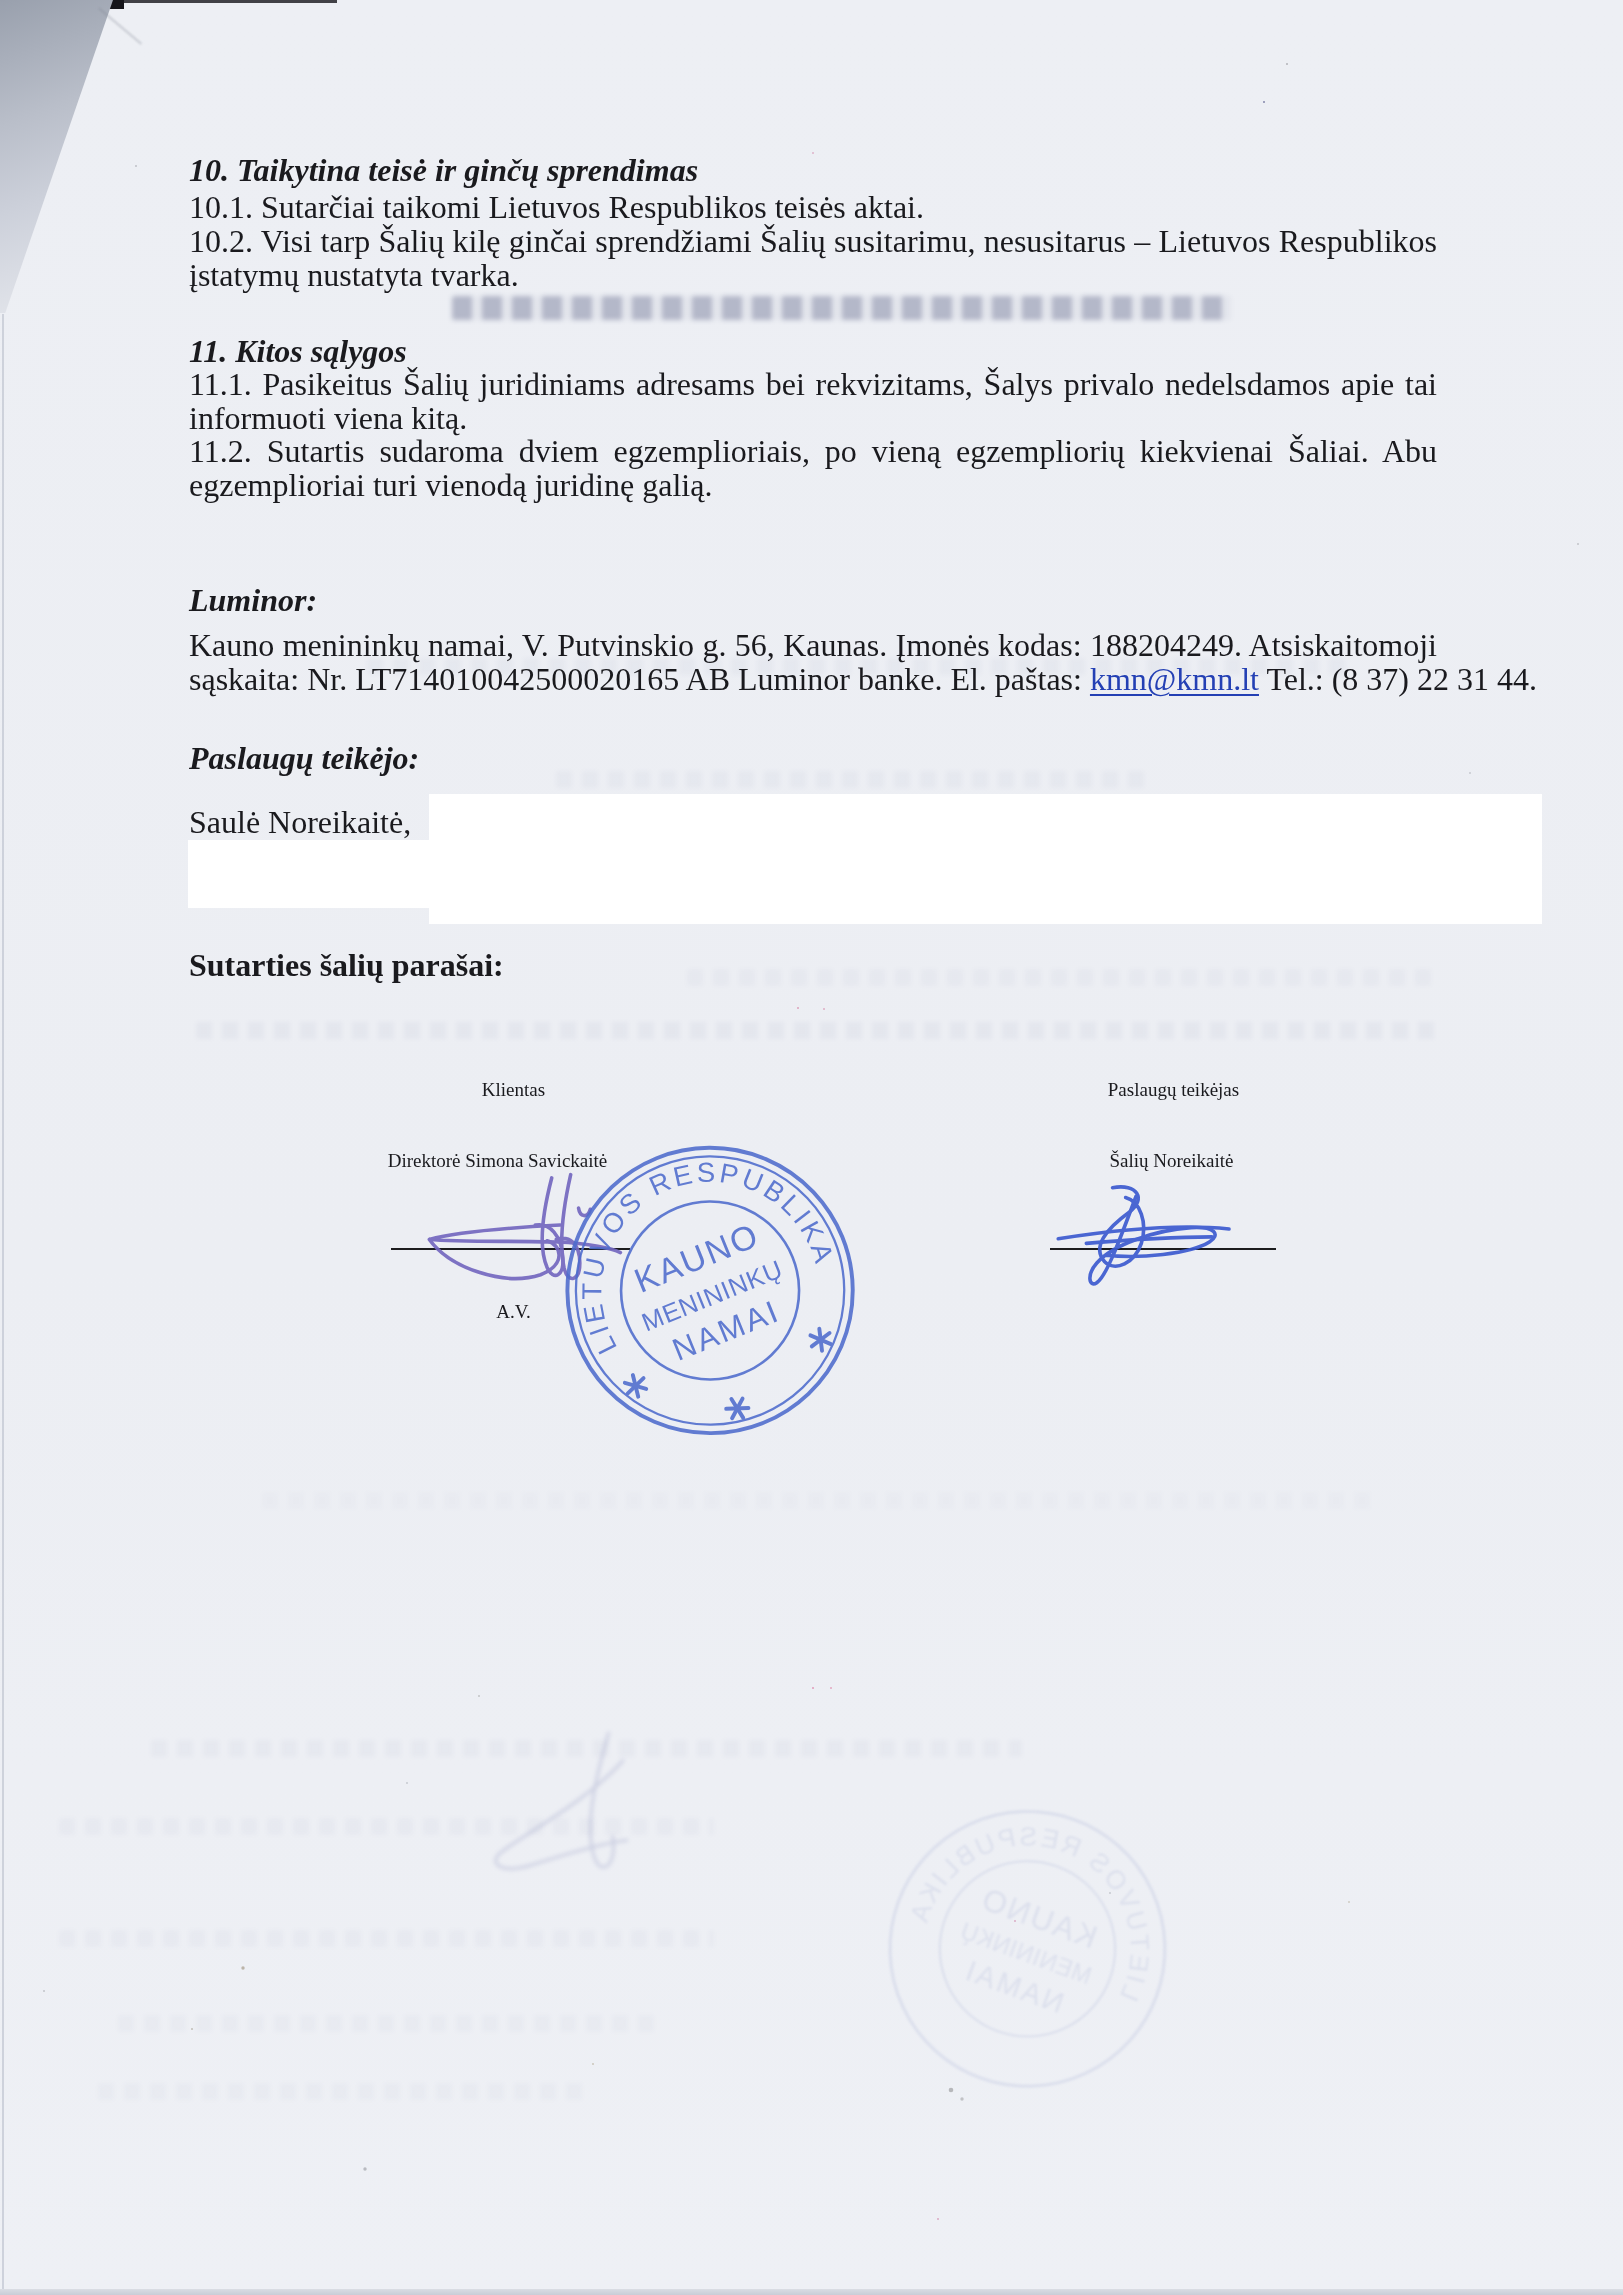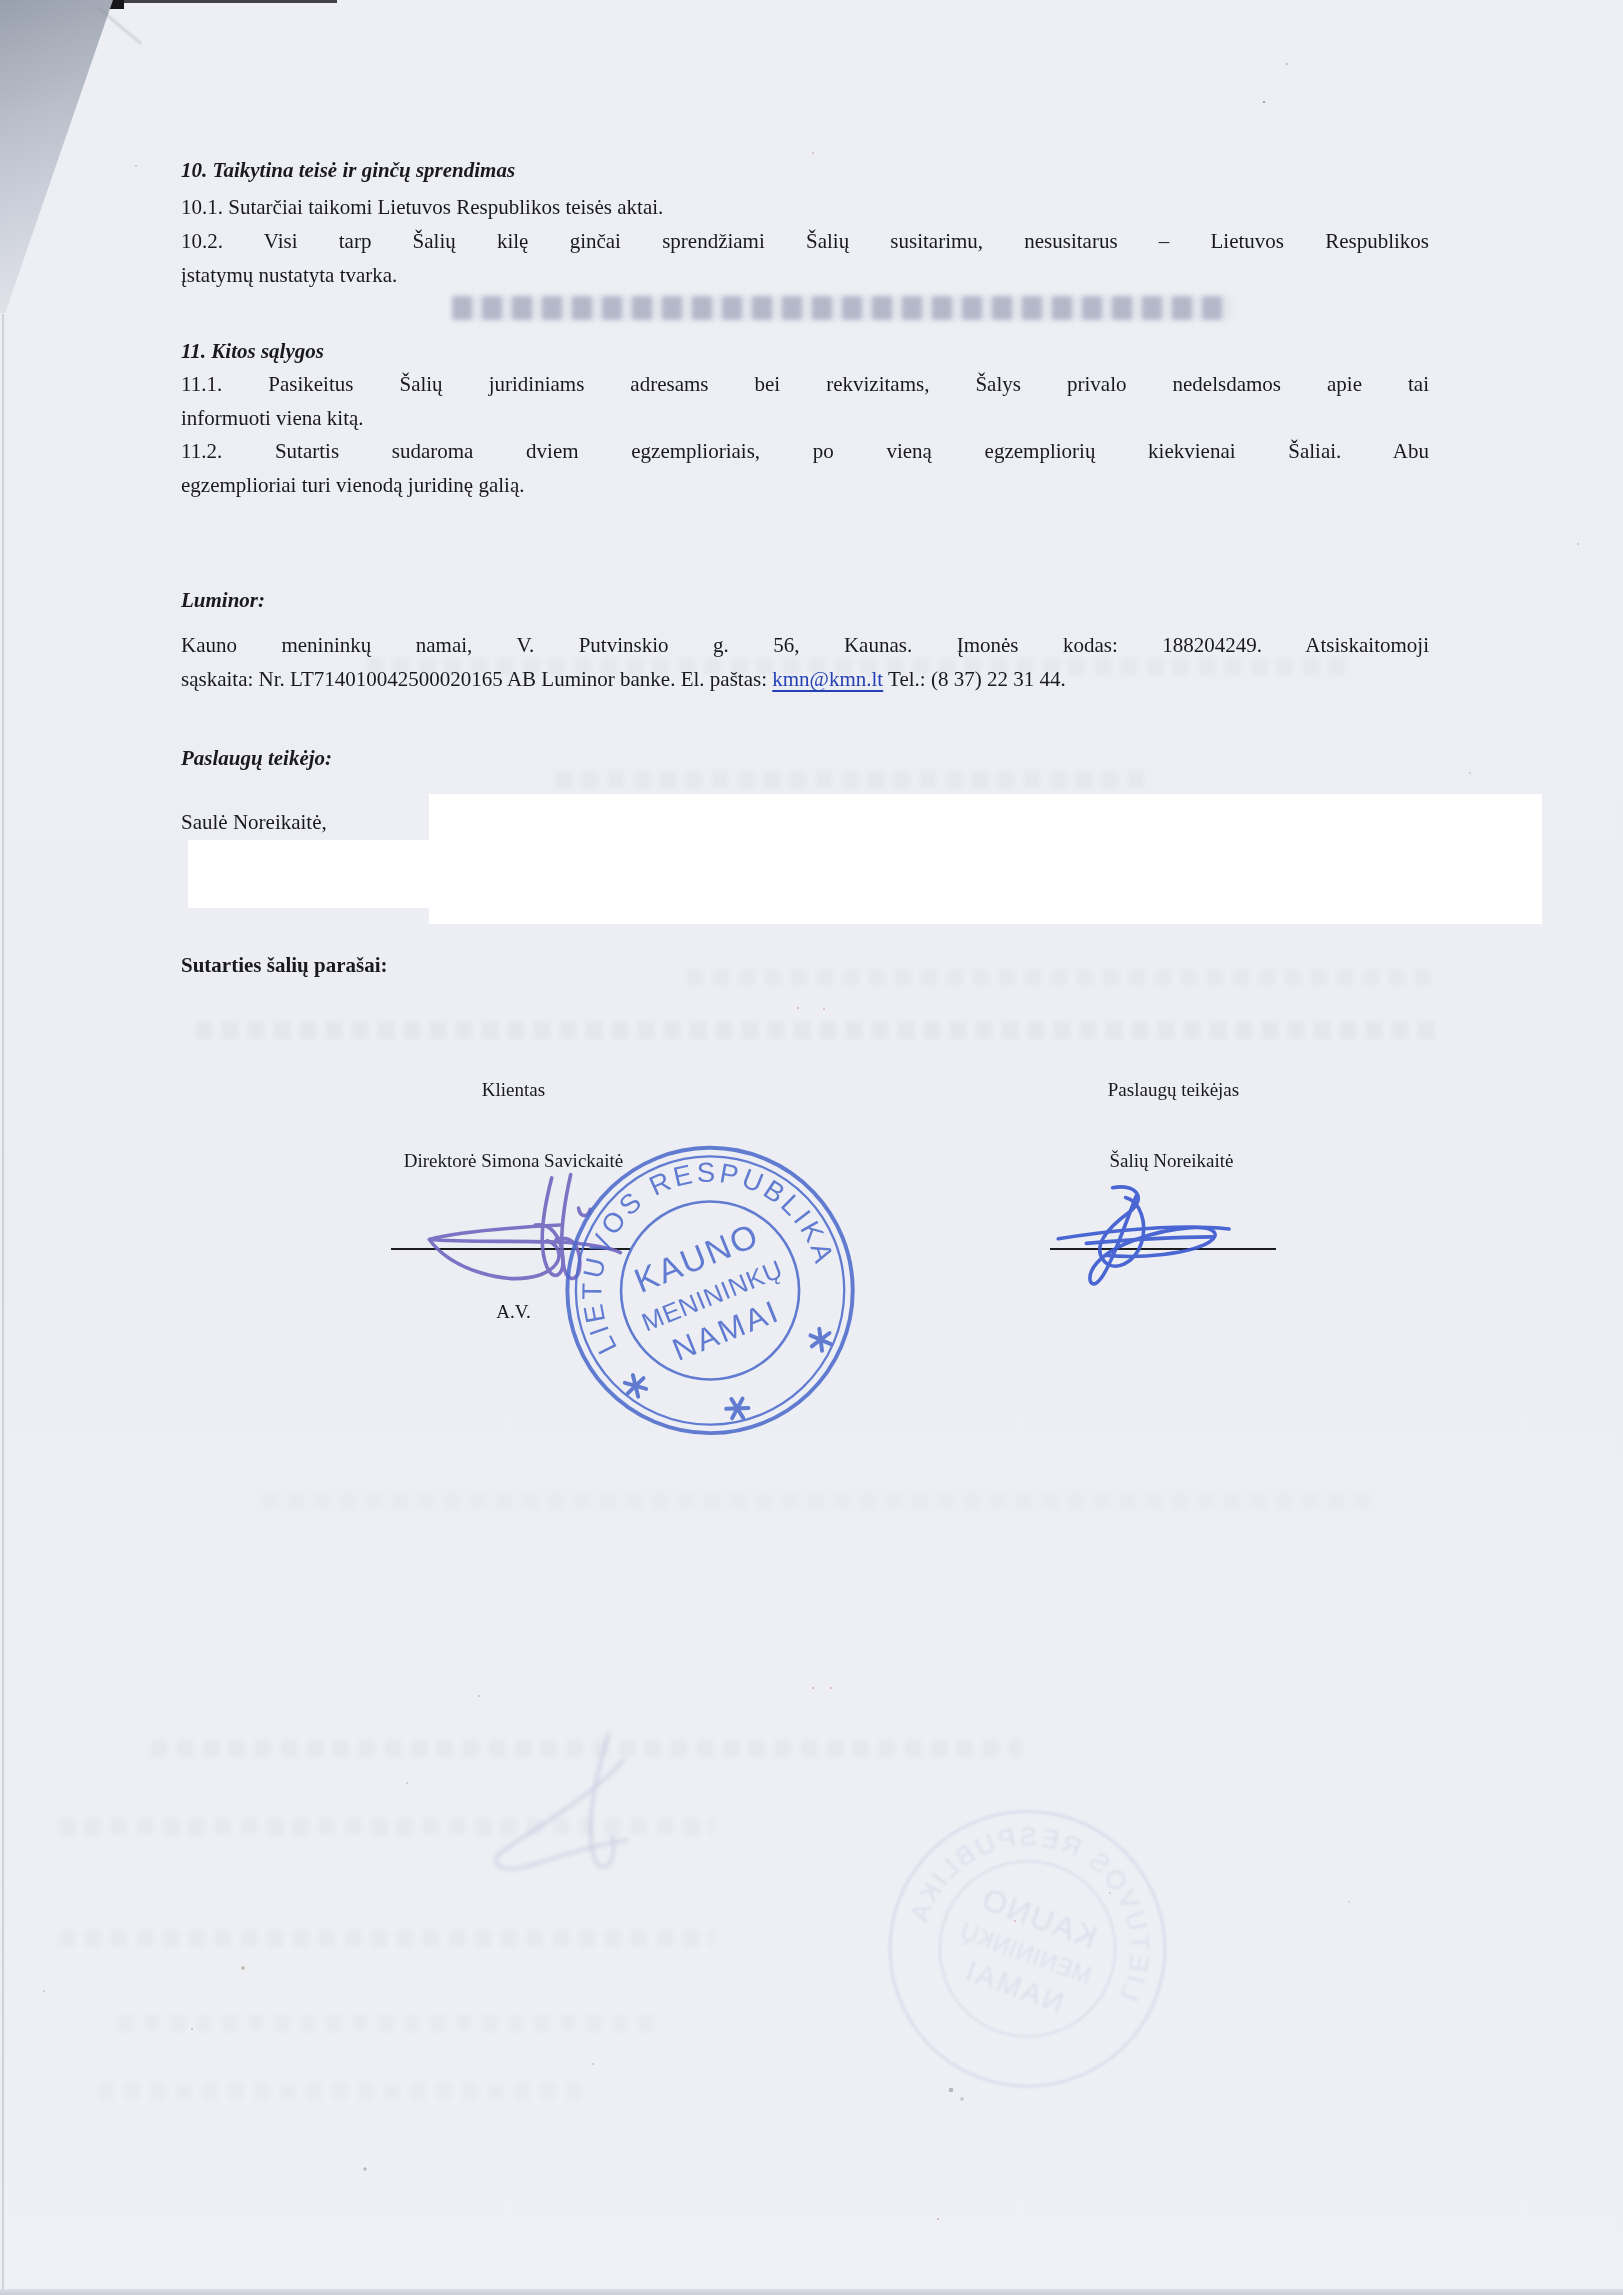--- a/index.html
+++ b/index.html
@@ -50,21 +50,21 @@
       1577px 543px 0 0 rgba(130,132,138,.4),
       135px 165px 0 0 rgba(120,122,130,.4);}
   
   .gl{position:absolute;height:17px;border-radius:2.6px;filter:blur(2px);
       background:repeating-linear-gradient(90deg,rgba(110,118,160,.5) 0 15.7px,rgba(110,118,160,0) 15.7px 26px);}
   .gl-strong{height:23.6px;filter:blur(2.6px);
       background:repeating-linear-gradient(90deg,rgba(62,70,112,.65) 0 19.6px,rgba(62,70,112,.1) 19.6px 30px);}
   
   .redact{position:absolute;background:#ffffff;}
   
-  .line{position:absolute;left:181px;width:1248px;font-size:21px;line-height:34px;white-space:nowrap;}
+  .line{position:absolute;left:189px;width:1248px;font-size:32px;line-height:34px;white-space:nowrap;}
   .line.j{white-space:normal;text-align:justify;text-align-last:justify;}
   .bi{font-weight:bold;font-style:italic;}
   .b{font-weight:bold;}
   .cline{position:absolute;width:393px;font-size:19px;line-height:34px;text-align:center;}
   .email{color:#2440b4;text-decoration:underline;text-decoration-thickness:2px;text-underline-offset:3.9px;cursor:pointer;}
   .sigrule{position:absolute;height:2px;background:#1c1c1e;}
   .overlay{position:absolute;left:0;top:0;pointer-events:none;}
 </style>
 </head>
 <body>
@@ -110,21 +110,21 @@
   <div class="line bi" style="top:741px">Paslaugų teikėjo:</div>
   <div class="line" style="top:805px">Saulė Noreikaitė,</div>
 
   <div class="redact" style="left:429px;top:794px;width:1113px;height:130px"></div>
   <div class="redact" style="left:188px;top:840px;width:243px;height:68px"></div>
 
   <div class="line b" style="top:948px">Sutarties šalių parašai:</div>
 
   <div class="cline" style="left:317px;top:1073px">Klientas</div>
   <div class="cline" style="left:977px;top:1073px">Paslaugų teikėjas</div>
-  <div class="cline" style="left:317px;top:1144px">Direktorė Simona Savickaitė</div>
+  <div class="cline" style="left:301px;top:1144px">Direktorė Simona Savickaitė</div>
   <div class="cline" style="left:975px;top:1144px">Šalių Noreikaitė</div>
   <div class="sigrule" style="left:391px;top:1248px;width:239px"></div>
   <div class="sigrule" style="left:1050px;top:1248px;width:226px"></div>
   <div class="cline" style="left:317px;top:1295px">A.V.</div>
 
   <svg class="overlay" width="1623" height="2295" viewBox="0 0 2480 3507">
     <defs>
       <filter id="f2" x="-30%" y="-30%" width="160%" height="160%">
           <feGaussianBlur stdDeviation="2"></feGaussianBlur>
         </filter>

